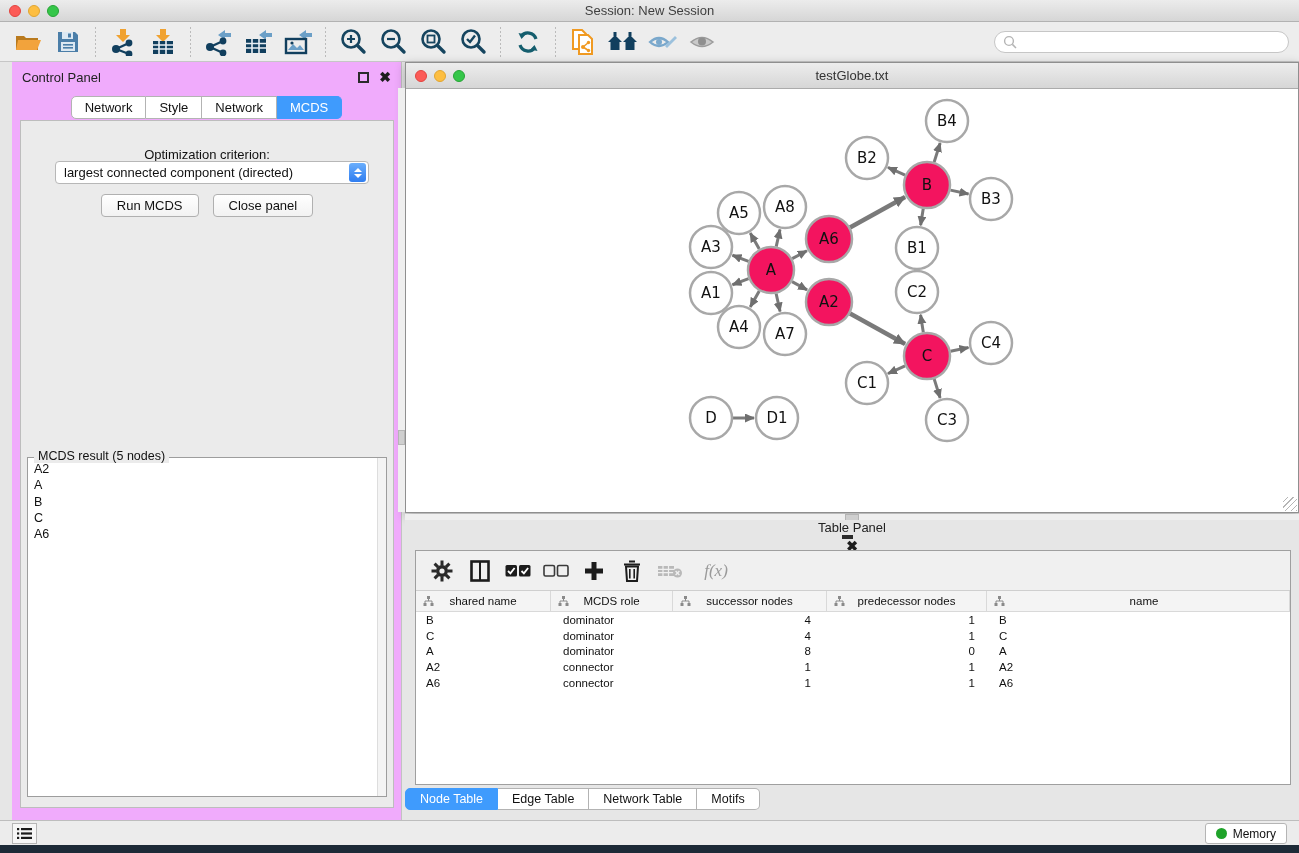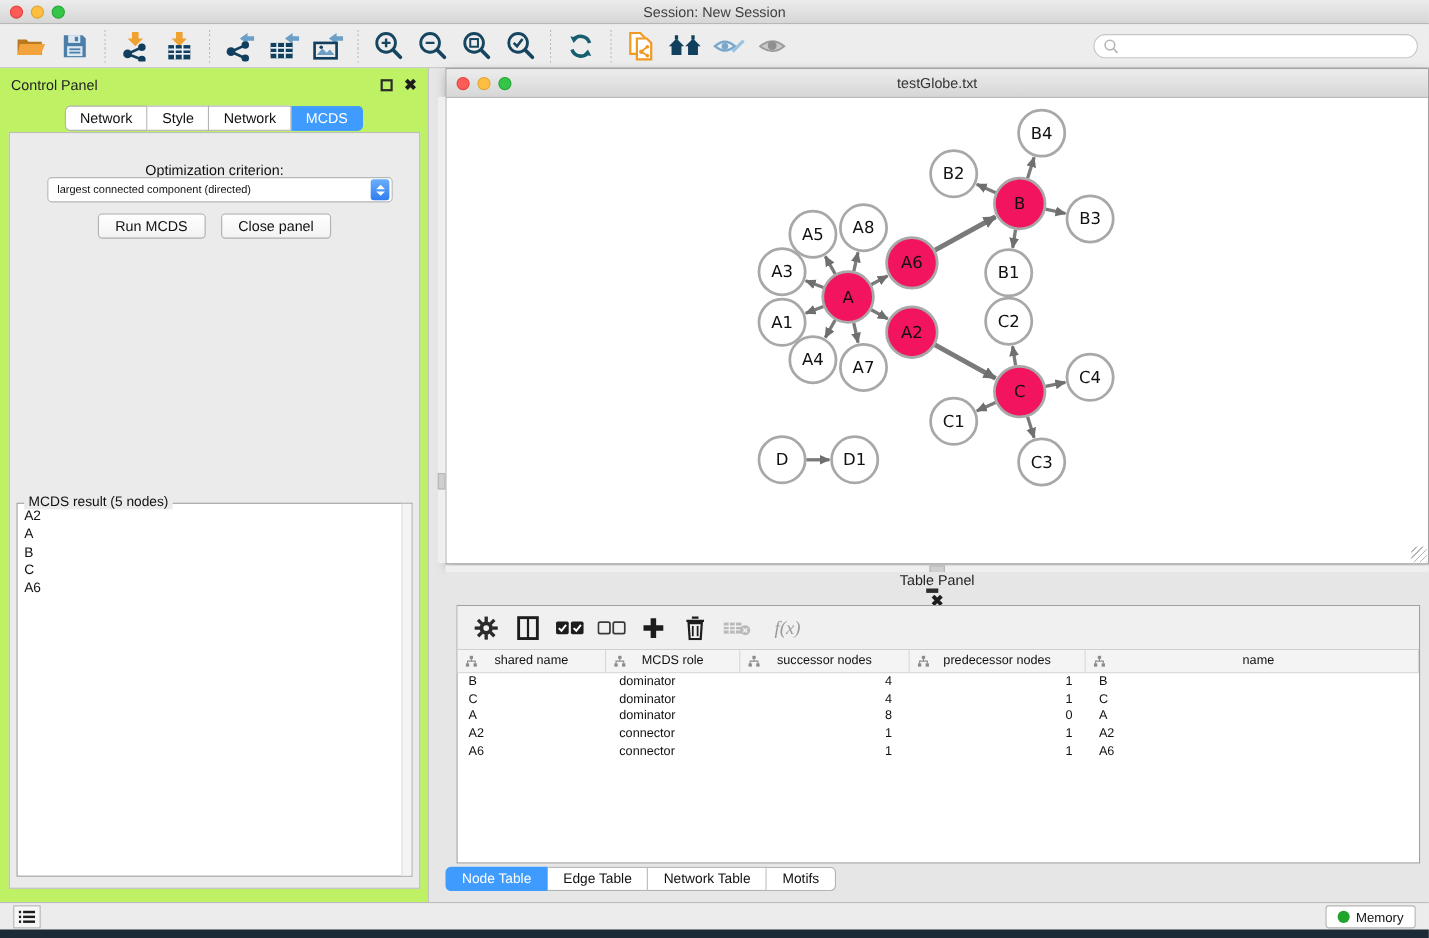--- a/index.html
+++ b/index.html
@@ -24,39 +24,39 @@
   .tb-sep { width:1px; height:30px; margin:0 7px;
     background:repeating-linear-gradient(#bbb 0 2px, transparent 2px 4px); }
   .searchbox { position:absolute; right:10px; top:9px; width:295px; height:22px;
     background:#fff; border:1px solid #c6c6c6; border-radius:11px;
     display:flex; align-items:center; padding-left:8px; }
   .searchbox svg { opacity:.55; }
   .searchbox input { border:none; outline:none; background:transparent; flex:1;
     font-size:12px; padding-left:4px; font-family:"Liberation Sans",sans-serif;}
 
   
-  .control-panel { position:absolute; left:0; top:62px; width:390px; height:758px;
-    background:#bef264; border-right:1px solid #c2c2c2; }
+  .control-panel { position:absolute; left:12px; top:62px; width:390px; height:758px;
+    background:#f0abfc; border-right:1px solid #c2c2c2; }
   .panel-header { height:30px; display:flex; align-items:center; padding:0 10px;
     font-size:13px; color:#222; }
   .panel-header .sp { flex:1; }
   .icon-float { width:11px; height:11px; border:2px solid #2b2b2b; margin-right:10px; cursor:pointer;}
   .icon-close { font-size:14px; font-weight:bold; color:#1d1d1d; cursor:pointer; line-height:1;}
   .seg-tabs { display:flex; justify-content:center; margin-top:4px; }
   .seg { background:#fff; border:1px solid #b3b3b3; border-left:none; padding:3px 13px;
     font-size:13px; color:#111; cursor:pointer; }
   .seg:first-child { border-left:1px solid #b3b3b3; border-radius:5px 0 0 5px; }
   .seg:last-child { border-radius:0 5px 5px 0; }
   .seg.active { background:#3f9bfd; border-color:#3f9bfd; color:#fff; }
   .mcds-pane { position:absolute; left:8px; top:58px; width:374px; height:688px;
     background:#ebebeb; border:1px solid #bdbdbd; }
   .crit-label { text-align:center; margin-top:26px; font-size:13px; color:#111; }
   .combo { position:absolute; left:34px; top:40px; width:314px; height:23px; background:#fff;
     border:1px solid #b7b7b7; border-radius:4px; display:flex; align-items:center; cursor:pointer;}
-  .combo .val { flex:1; font-size:10px; padding-left:8px; color:#111; white-space:nowrap; overflow:hidden;}
+  .combo .val { flex:1; font-size:13px; padding-left:8px; color:#111; white-space:nowrap; overflow:hidden;}
   .combo .stepper { width:17px; height:19px; margin-right:2px; border-radius:3px;
     background:linear-gradient(#6aaefc,#2f7df0); display:flex; flex-direction:column;
     align-items:center; justify-content:center; gap:2px;}
   .stepper .up { width:0;height:0;border-left:4px solid transparent;border-right:4px solid transparent;border-bottom:4px solid #fff;}
   .stepper .dn { width:0;height:0;border-left:4px solid transparent;border-right:4px solid transparent;border-top:4px solid #fff;}
   .btn-row { position:absolute; left:0; top:73px; width:100%; display:flex; justify-content:center; gap:14px;}
   .pbtn { background:linear-gradient(#ffffff,#f2f2f2); border:1px solid #b0b0b0; border-radius:4px;
     font-size:13px; padding:3px 15px; color:#111; cursor:pointer; font-family:"Liberation Sans",sans-serif;}
   .result-box { position:absolute; left:6px; top:336px; width:360px; height:340px;
     border:1px solid #9d9d9d; background:#fff; }

